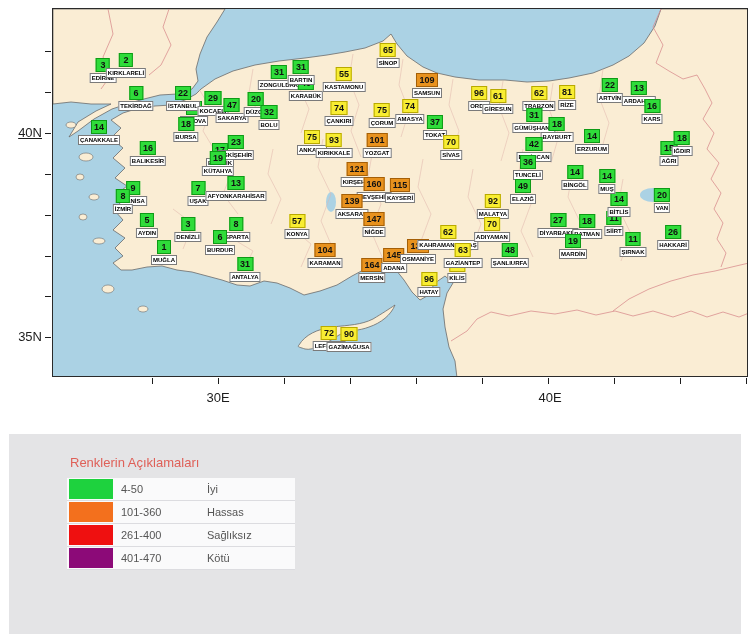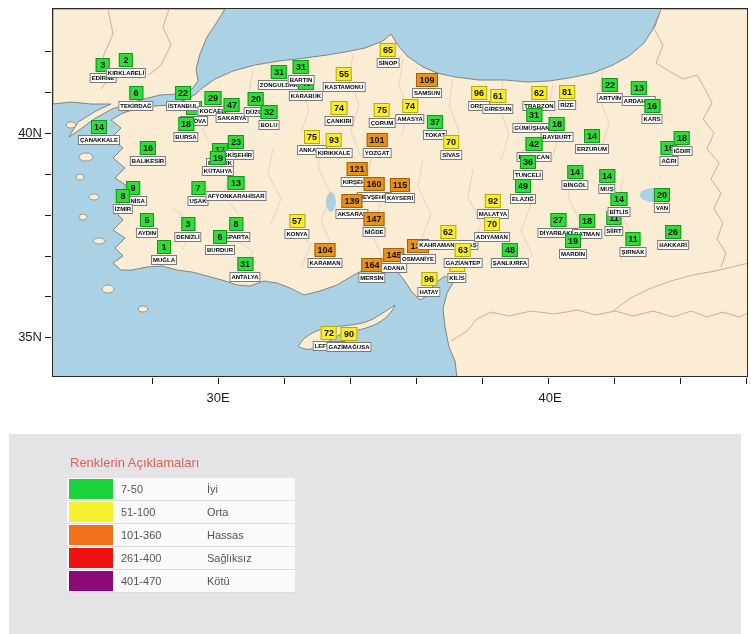--- a/index.html
+++ b/index.html
@@ -456,27 +456,22 @@
         <div class="axis-label lon-label" style="left: 198px; top: 390px;">30E</div>
         <div class="axis-label lon-label" style="left: 530px; top: 390px;">40E</div>
       </div>
   </div>
 
   <div id="legend-panel">
     <div id="legend-title">Renklerin Açıklamaları</div>
     <div id="legend-table">
         <div class="legend-row">
     <span class="legend-swatch" style="background: rgb(30, 210, 62);"></span>
-    <span class="legend-range">7-50</span>
+    <span class="legend-range">4-50</span>
     <span class="legend-desc">İyi</span>
-  </div>
-        <div class="legend-row">
-    <span class="legend-swatch" style="background: rgb(248, 241, 47);"></span>
-    <span class="legend-range">51-100</span>
-    <span class="legend-desc">Orta</span>
   </div>
         <div class="legend-row">
     <span class="legend-swatch" style="background: rgb(243, 112, 29);"></span>
     <span class="legend-range">101-360</span>
     <span class="legend-desc">Hassas</span>
   </div>
         <div class="legend-row">
     <span class="legend-swatch" style="background: rgb(239, 16, 16);"></span>
     <span class="legend-range">261-400</span>
     <span class="legend-desc">Sağlıksız</span>

